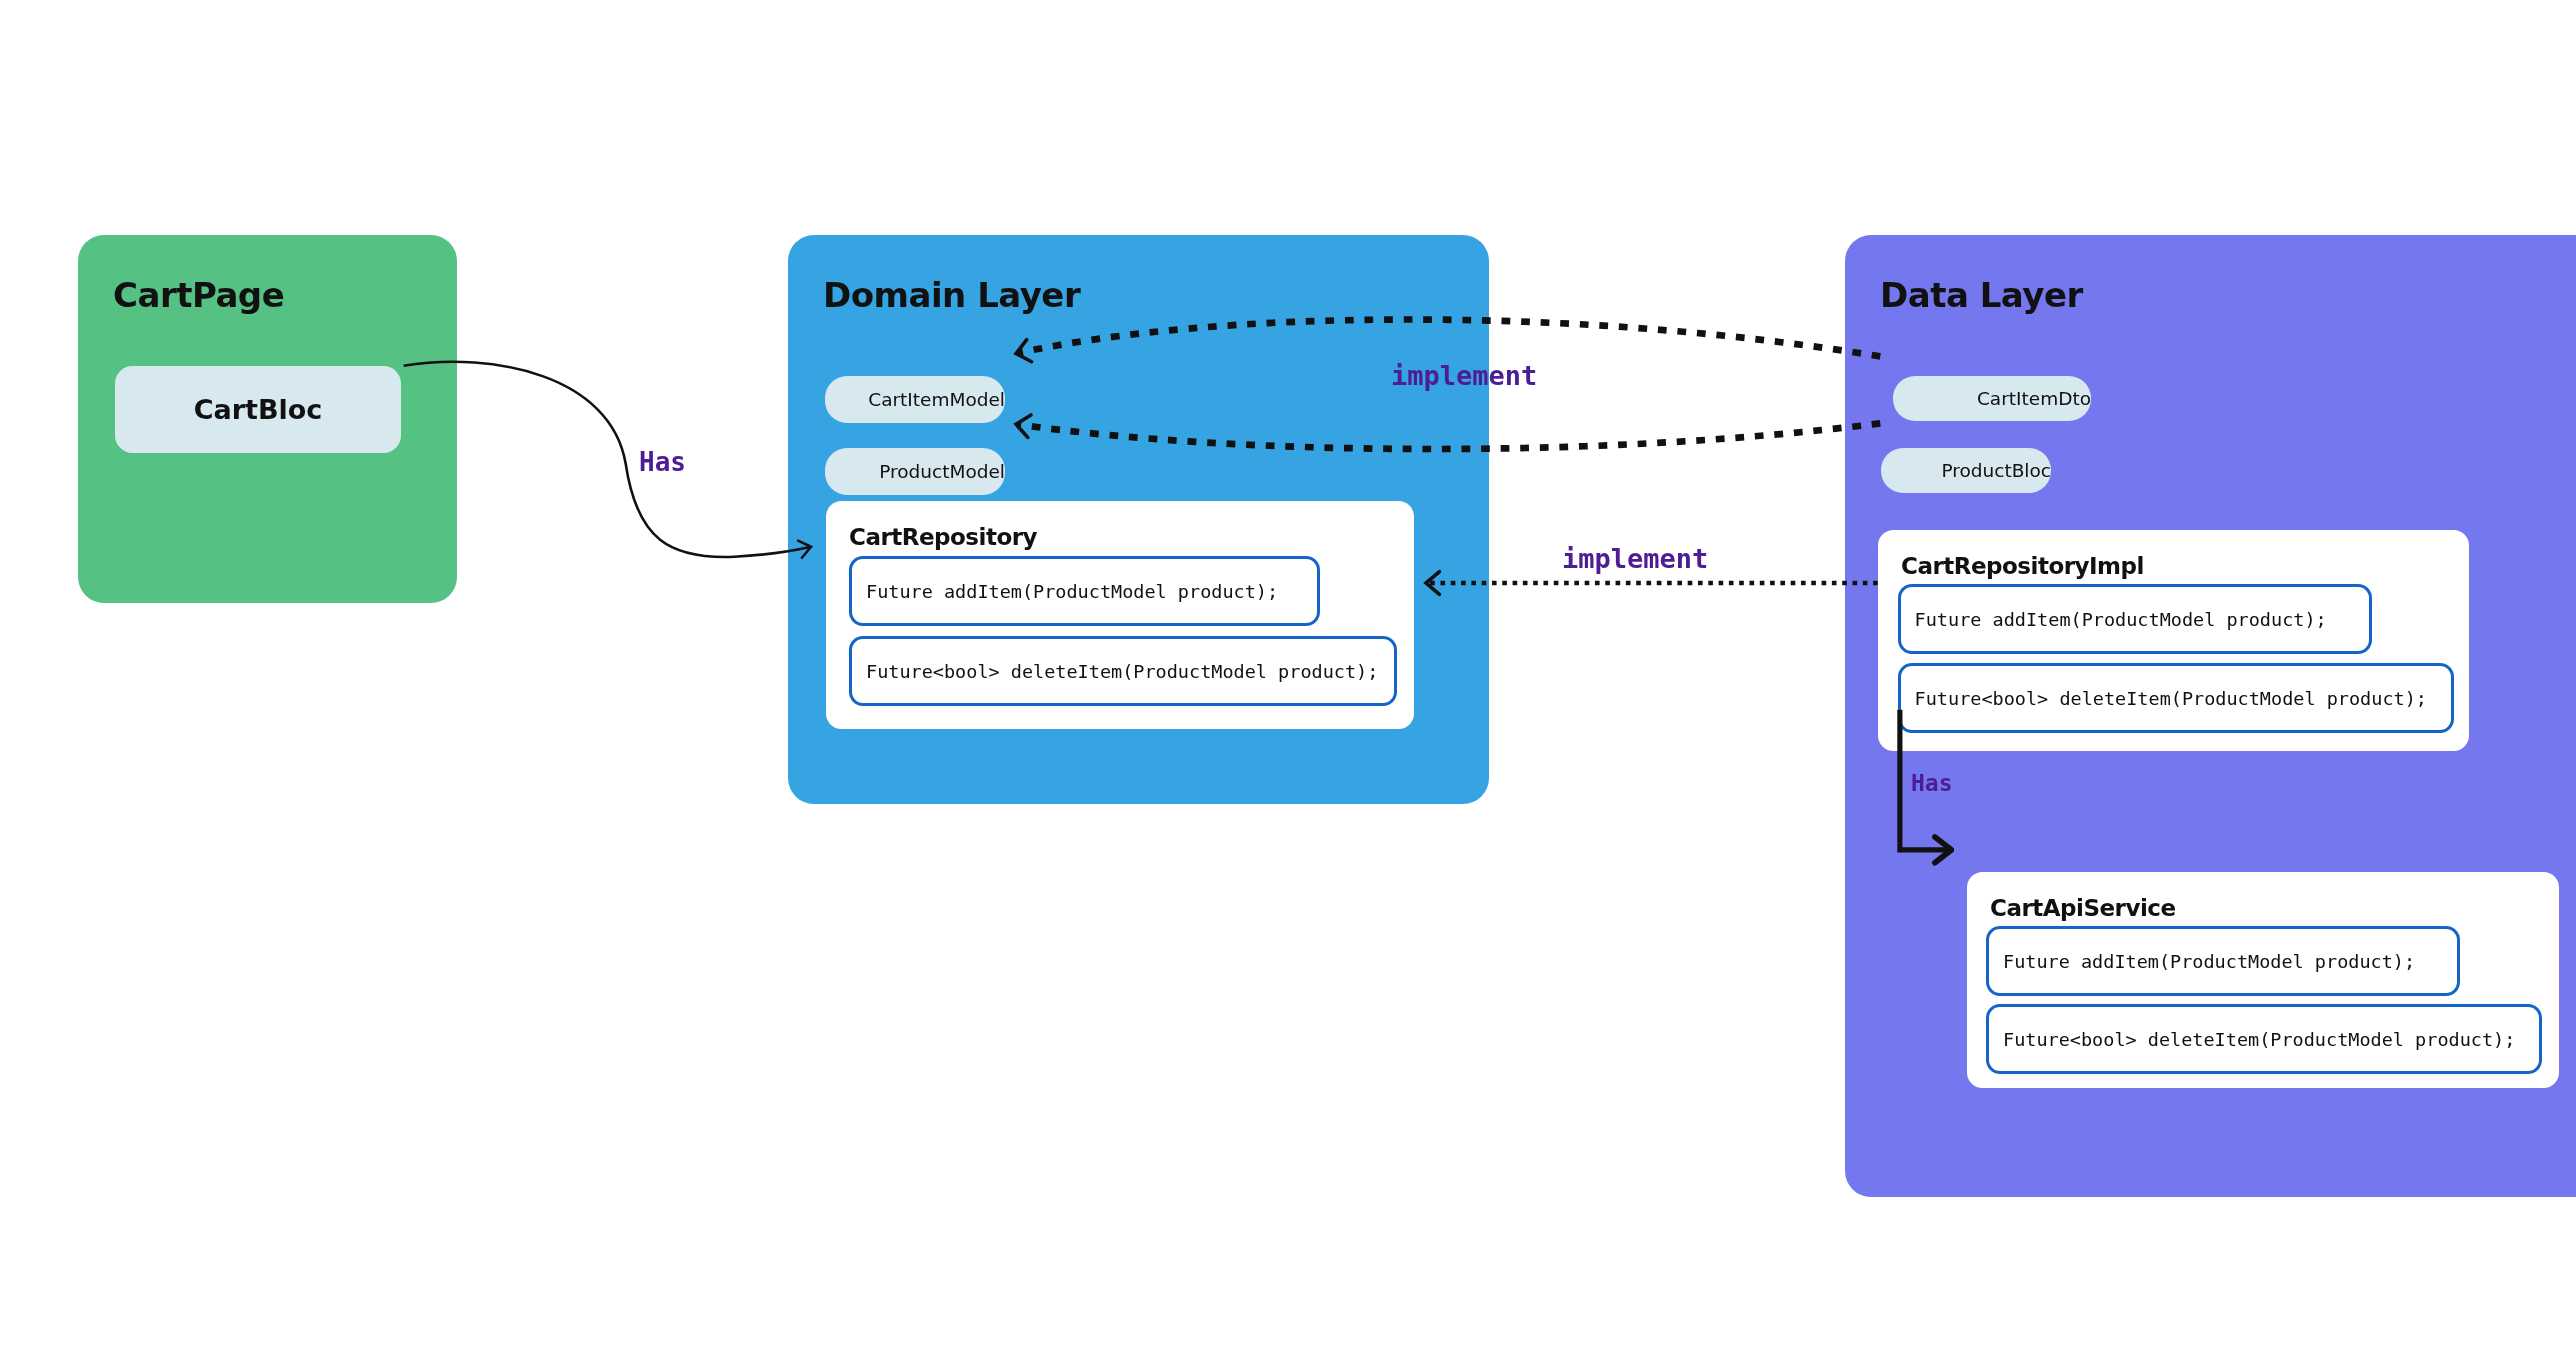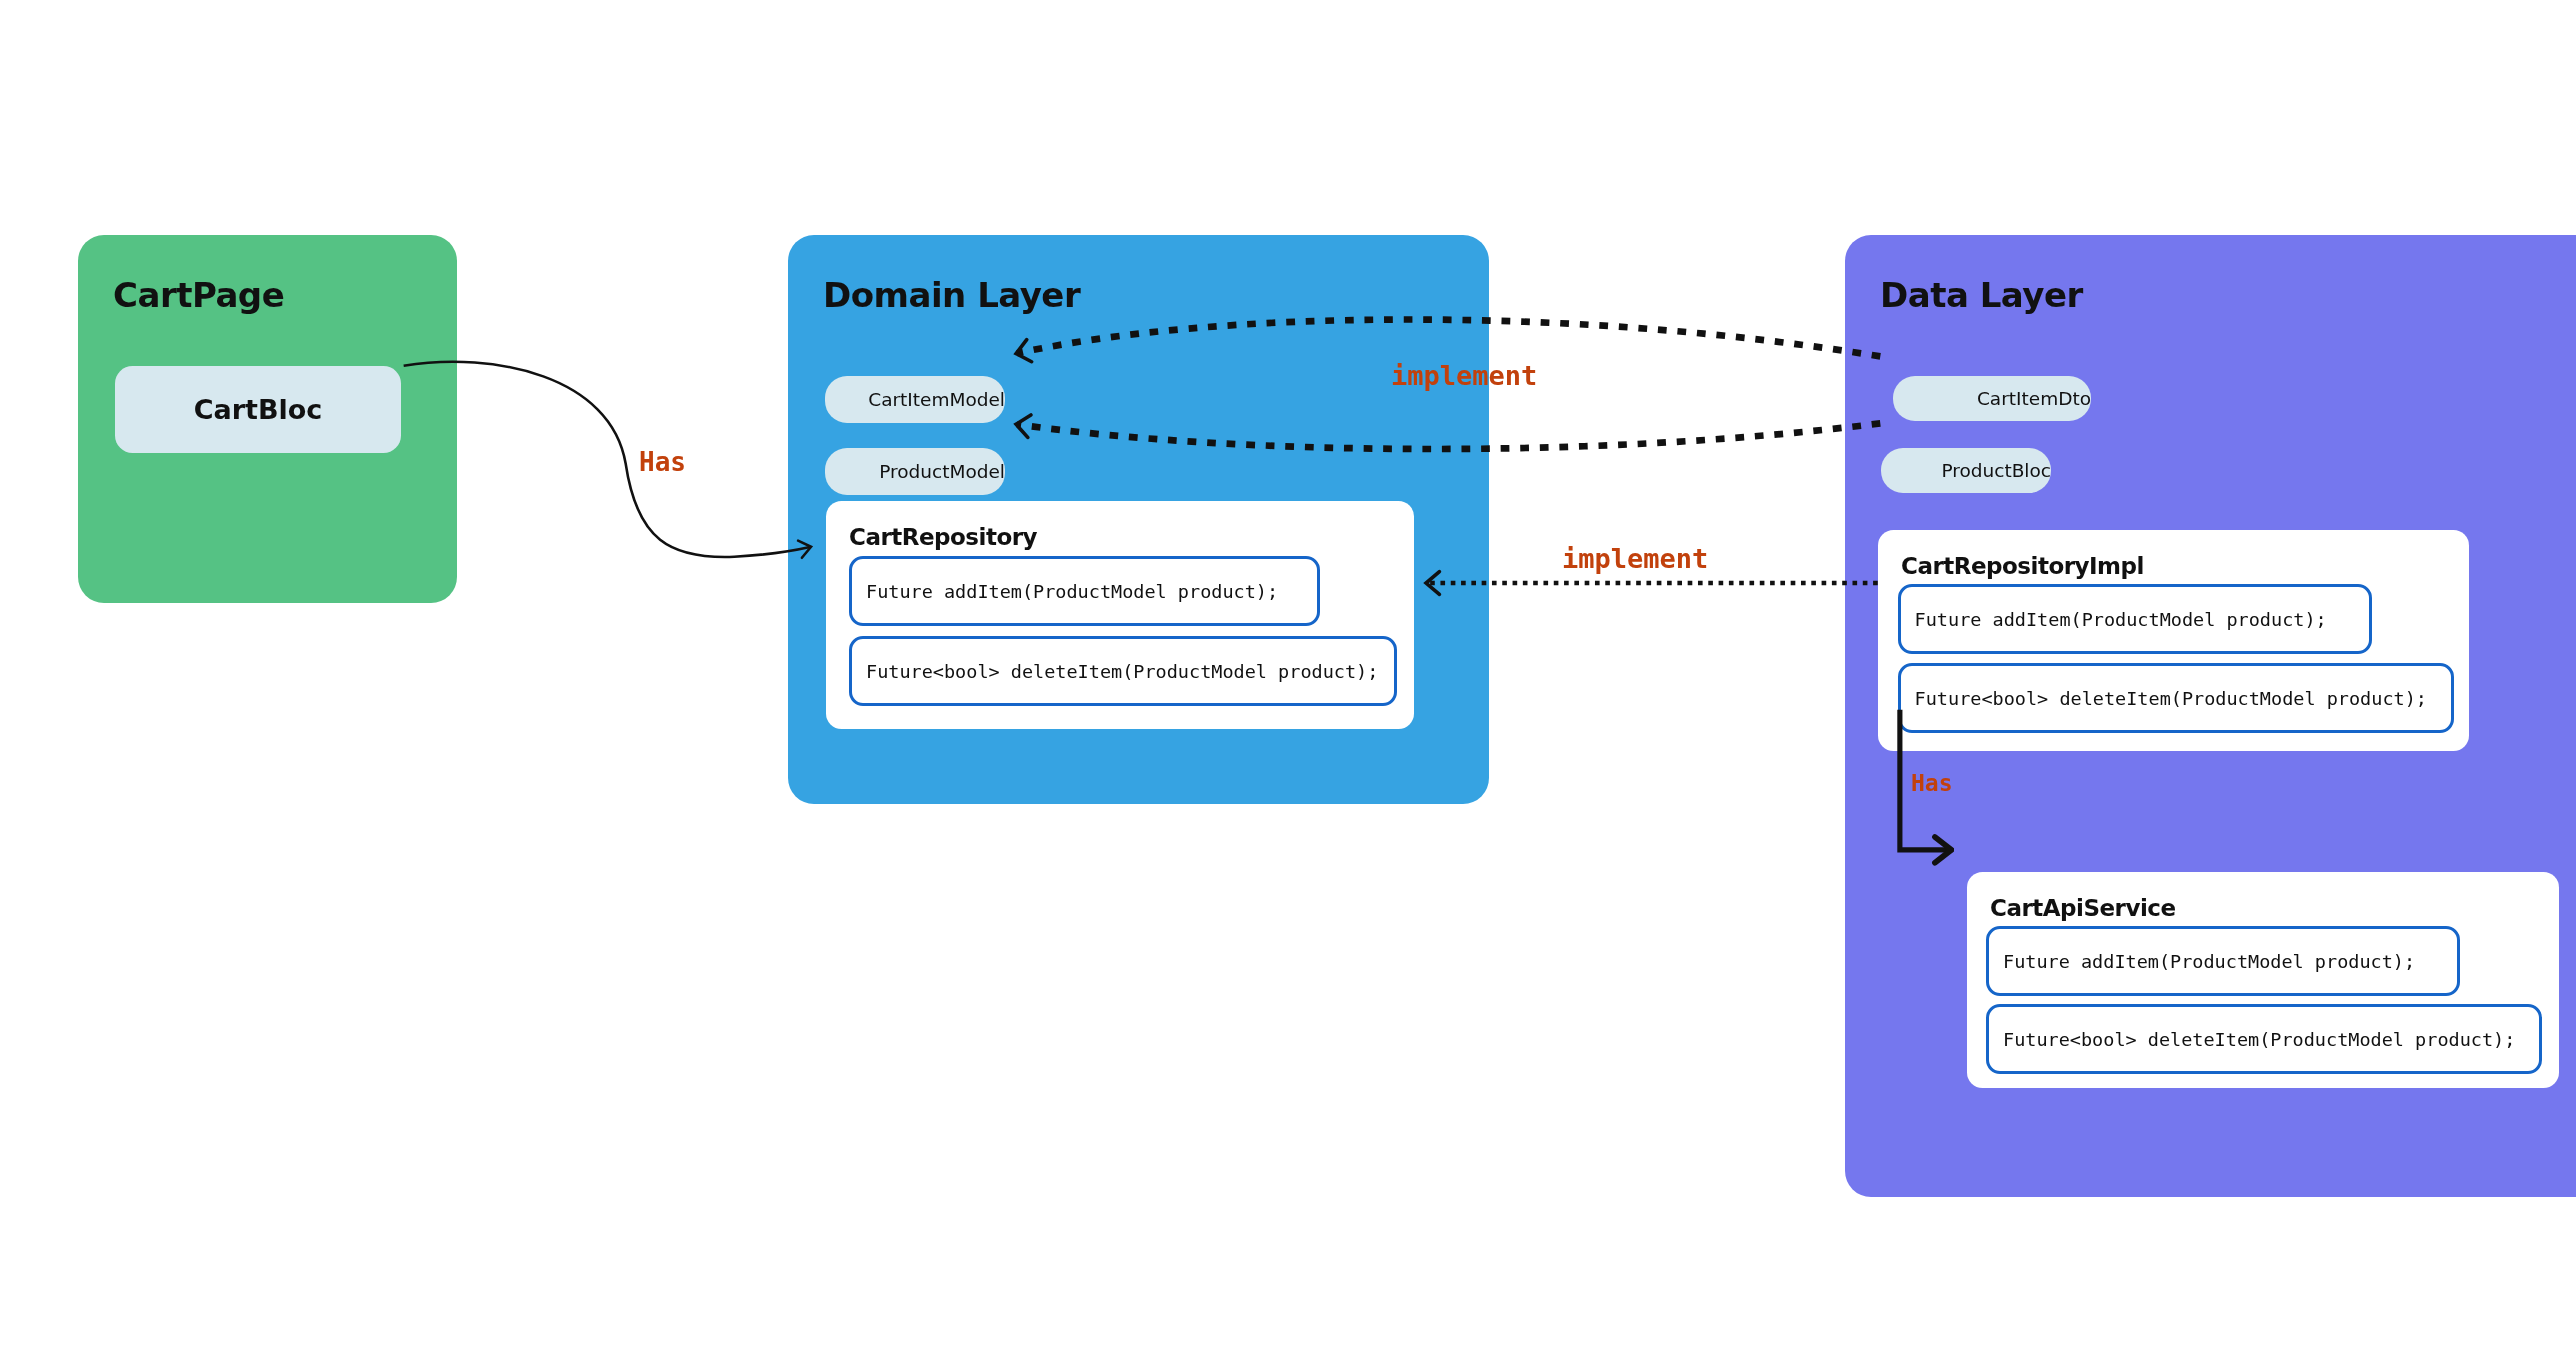--- a/index.html
+++ b/index.html
@@ -22,21 +22,21 @@
   .panel{position:absolute;background:#ffffff;border-radius:15.5px;}
   .panel-cartrepo{left:38px;top:266px;width:588px;height:228px;}
   .panel-impl{left:33px;top:295px;width:591px;height:221px;}
   .panel-api{left:122px;top:637px;width:592px;height:216px;}
   .panel-title{position:absolute;left:23px;top:23px;font-size:23px;font-weight:700;
                letter-spacing:-0.5px;white-space:nowrap;}
   .method{position:absolute;height:70px;background:#ffffff;border:3.1px solid #1565C9;
           border-radius:14px;display:flex;align-items:center;padding-left:14px;box-sizing:border-box;
           font-family:"DejaVu Sans Mono",monospace;font-size:18.5px;white-space:nowrap;}
   .rel-label{position:absolute;font-family:"DejaVu Sans Mono",monospace;font-weight:700;
-             white-space:nowrap;color:#c2410c;text-align:center;}
+             white-space:nowrap;color:#4c1d95;text-align:center;}
   .lbl-has-left{left:639px;top:447px;font-size:26px;}
   .lbl-implement-top{left:1391px;top:360px;font-size:27px;}
   .lbl-implement-mid{left:1562px;top:543px;font-size:27px;}
   .lbl-has-right{left:1911px;top:770px;font-size:23px;}
   #connectors{position:absolute;left:0;top:0;width:2867px;height:1352px;pointer-events:none;}
 </style>
 </head>
 <body>
 
 <div id="canvas">

